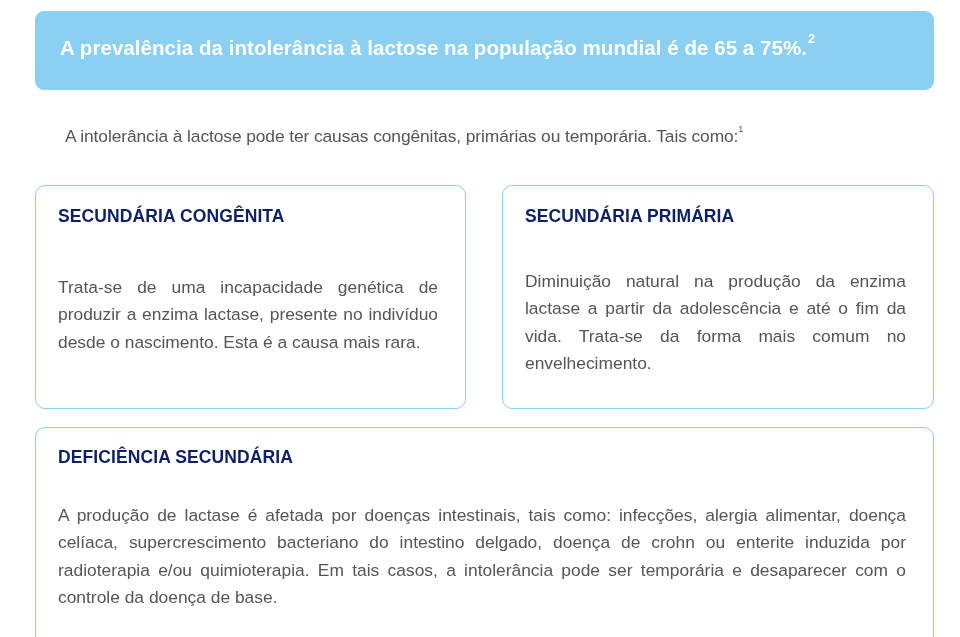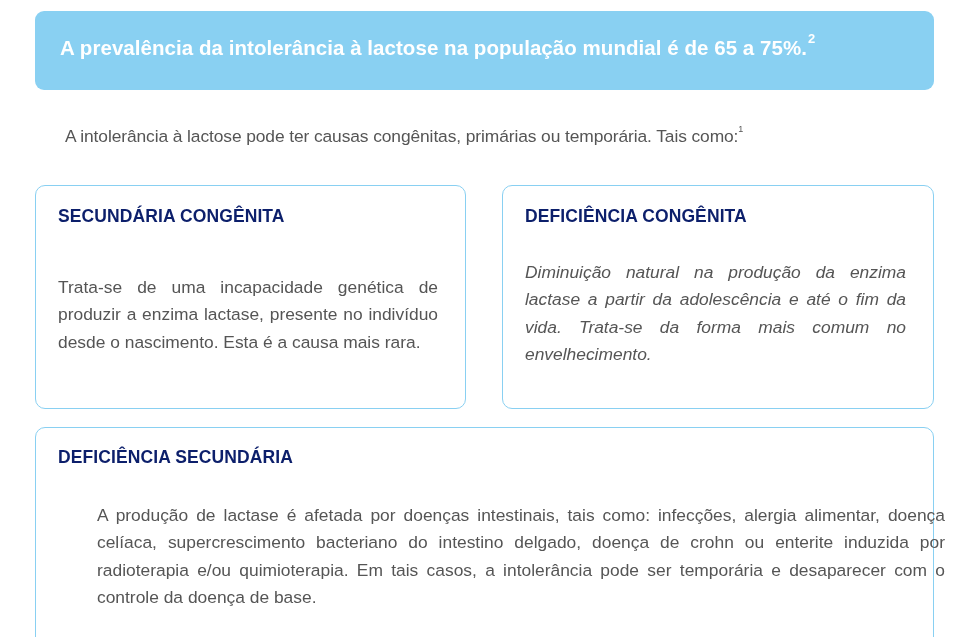--- a/index.html
+++ b/index.html
@@ -81,38 +81,38 @@
     .card-body {
       position: absolute;
       left: 22px;
       color: #555555;
       font-size: 17.4px;
       line-height: 27.3px;
       text-align: justify;
       text-align-last: left;
     }
     .card-congenita .card-body { top: 88px; width: 380px; }
-    .card-primaria .card-body { top: 73px; width: 381px; font-style: italic; }
-    .card-secundaria .card-body { top: 74px; width: 848px; margin-left: 39px; }
+    .card-primaria .card-body { top: 82px; width: 381px; }
+    .card-secundaria .card-body { top: 74px; width: 848px; }
   </style>
 </head>
 <body>
 
 <div class="banner">
   <div class="banner-text"><span>A prevalência da intolerância à lactose na população mundial é de 65 a 75%.</span><sup>2</sup></div>
 </div>
 
 <div class="intro"><span>A intolerância à lactose pode ter causas congênitas, primárias ou temporária. Tais como:</span><sup>1</sup></div>
 
 <div class="card card-congenita">
   <div class="card-title">SECUNDÁRIA CONGÊNITA</div>
   <div class="card-body">Trata-se de uma incapacidade genética de produzir a enzima lactase, presente no indivíduo desde o nascimento. Esta é a causa mais rara.</div>
 </div>
 
 <div class="card card-primaria">
-  <div class="card-title">DEFICIÊNCIA CONGÊNITA</div>
+  <div class="card-title">SECUNDÁRIA PRIMÁRIA</div>
   <div class="card-body">Diminuição natural na produção da enzima lactase a partir da adolescência e até o fim da vida. Trata-se da forma mais comum no envelhecimento.</div>
 </div>
 
 <div class="card card-secundaria">
   <div class="card-title">DEFICIÊNCIA SECUNDÁRIA</div>
   <div class="card-body">A produção de lactase é afetada por doenças intestinais, tais como: infecções, alergia alimentar, doença celíaca, supercrescimento bacteriano do intestino delgado, doença de crohn ou enterite induzida por radioterapia e/ou quimioterapia. Em tais casos, a intolerância pode ser temporária e desaparecer com o controle da doença de base.</div>
 </div>
 
 </body></html>

